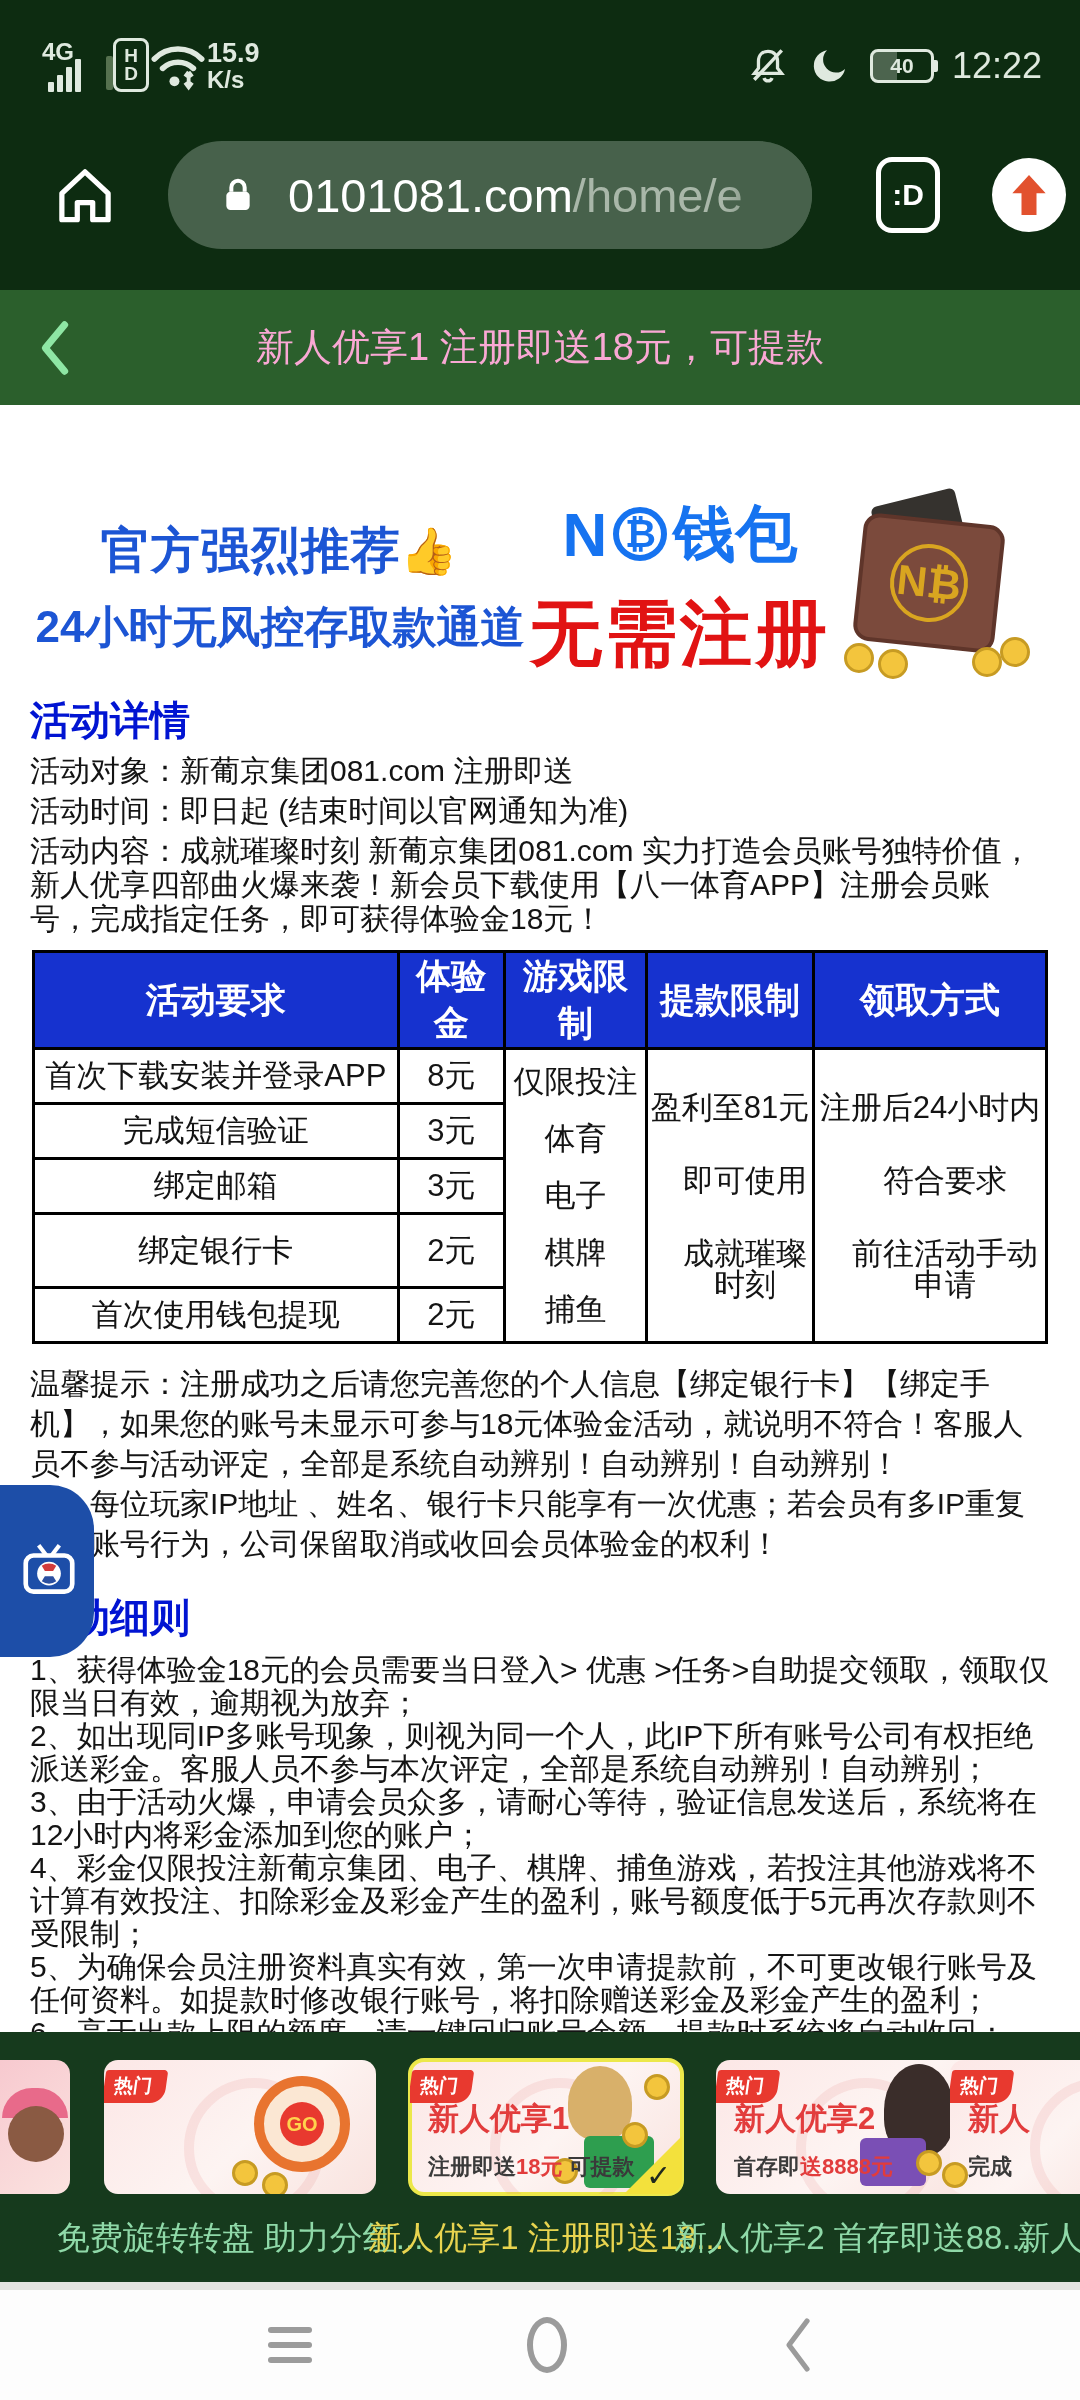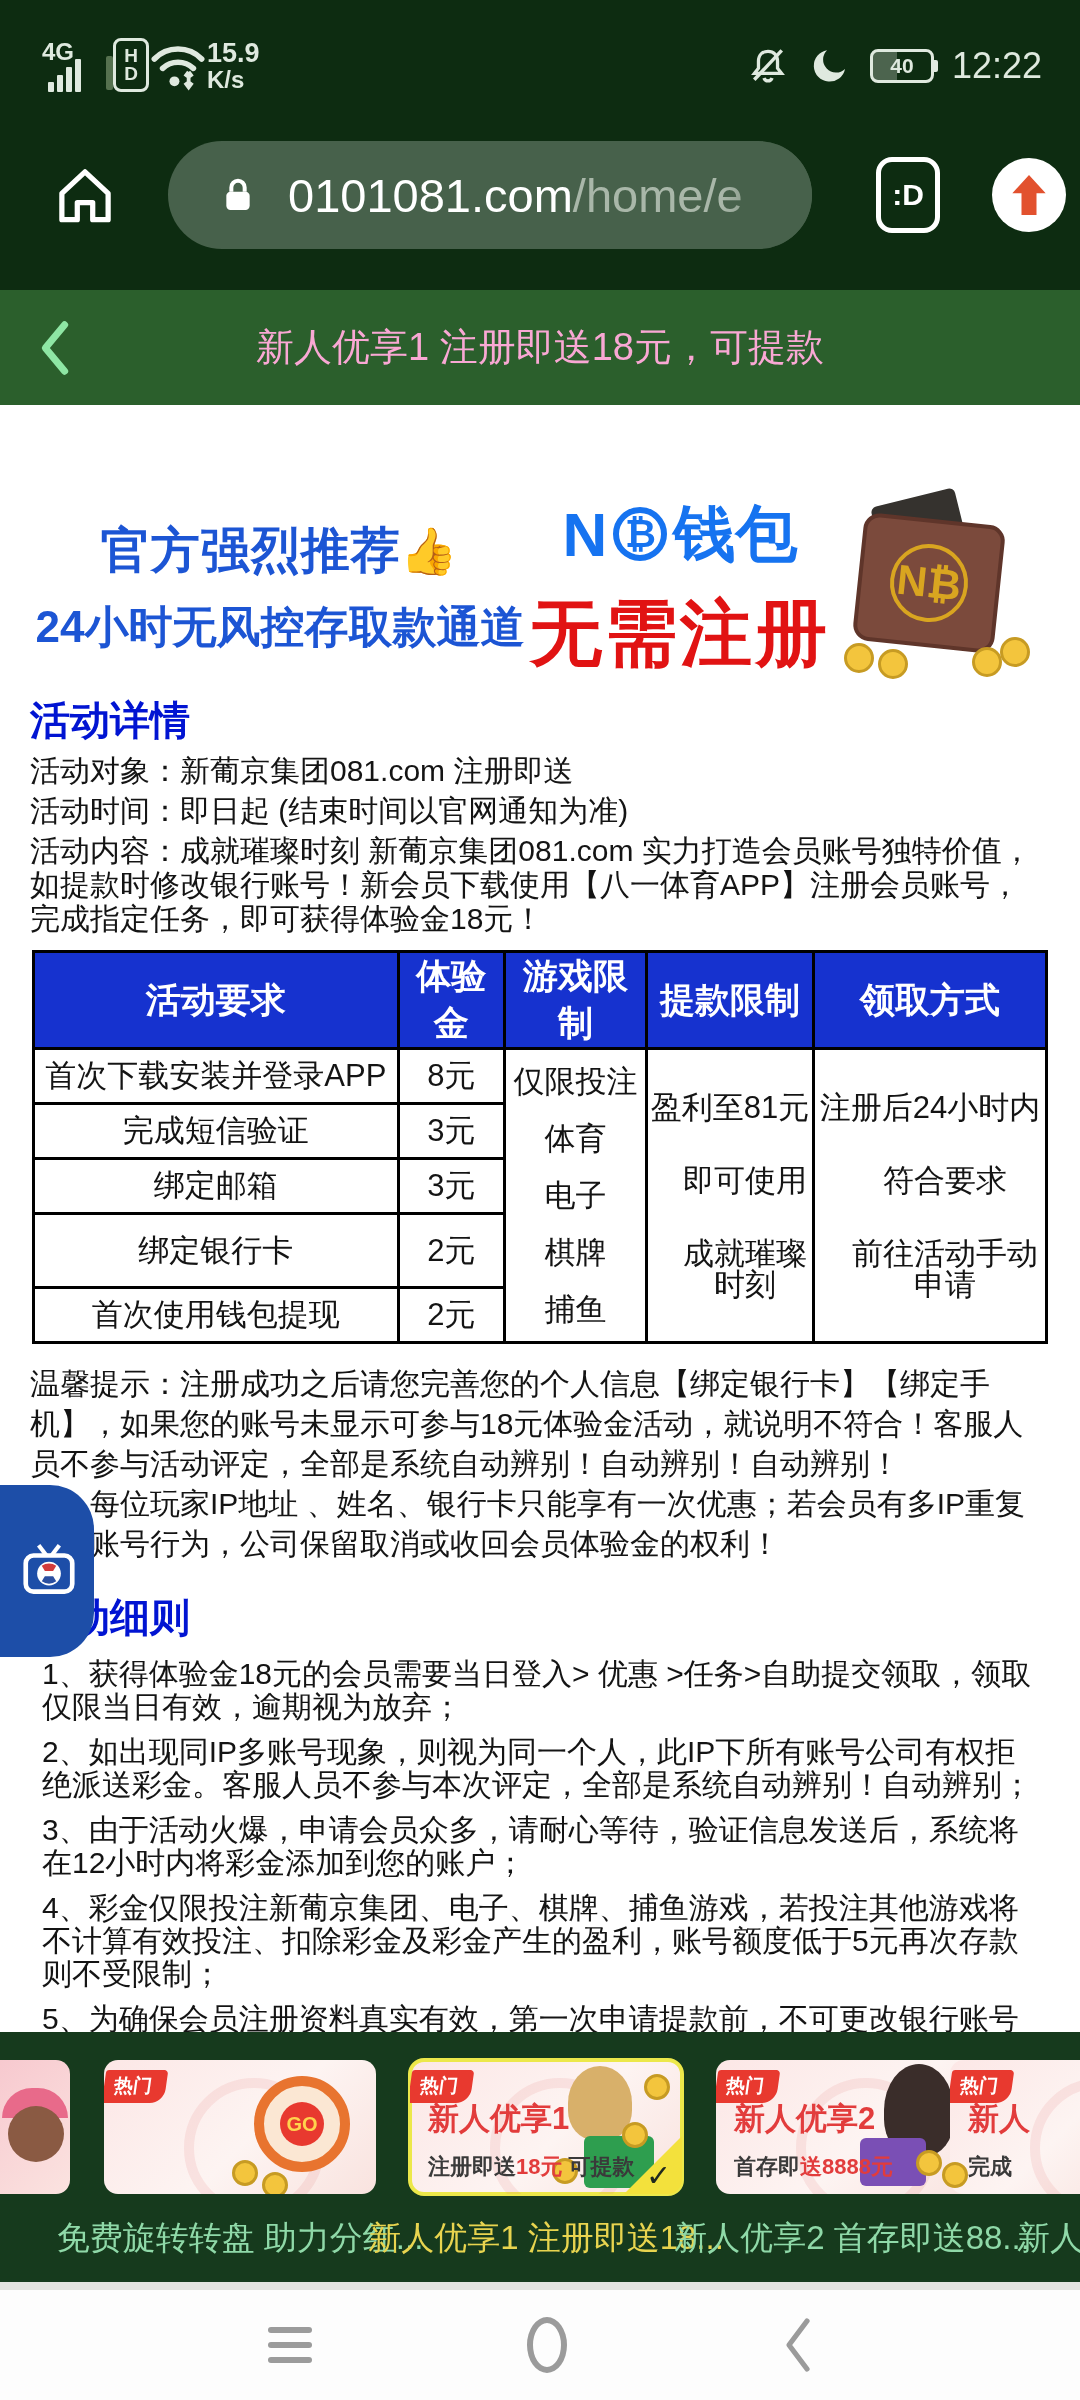--- a/index.html
+++ b/index.html
@@ -78,21 +78,21 @@
   table.req { border-collapse:collapse; margin:14px 32px 0; width:1016px; table-layout:fixed; }
   table.req th, table.req td { border:3px solid #000; text-align:center; color:#141414; }
   table.req th { background:#1632cf; color:#fff; font-size:35px; font-weight:bold; height:58px; }
   table.req td { font-size:31px; height:55px; }
   .mcell div { line-height:1.0; }
   .gap-lg div + div { margin-top:26px; }
   .gap-md div + div { margin-top:42px;padding-left:30px; }
 
   .notice-par { margin:20px 30px 0; color:#141414; font-size:30px; line-height:40px; }
   .rules-block { margin:8px 30px 0; }
-  .rules-block p { color:#141414; font-size:30px; line-height:33px; margin:12px; }
+  .rules-block p { color:#141414; font-size:30px; line-height:33px; margin:0; }
 
   
   .cs-widget { position:absolute; left:0; top:1485px; width:94px; height:172px; background:#1d4ea8;
     border-radius:0 44px 44px 0; display:flex; align-items:center; justify-content:flex-end; z-index:5; }
   .cs-widget svg { margin-right:14px; }
 
   
   .carousel { position:absolute; top:2032px; left:0; width:1080px; height:250px; background:#163a1d; overflow:hidden; }
   .cards-row { position:absolute; top:28px; left:0; display:flex; gap:34px; }
   .promo { display:flex; flex-direction:column; align-items:center; width:272px; flex:0 0 auto; }
@@ -235,21 +235,21 @@
         <span class="coin" style="left:14px; bottom:4px;"></span>
         <span class="coin" style="left:48px; bottom:-2px;"></span>
         <span class="coin" style="right:28px; bottom:0px;"></span>
         <span class="coin" style="right:0px; bottom:10px;"></span>
       </div>
     </div>
 
     <div class="sec-heading">活动详情</div>
     <p class="body-par">活动对象：新葡京集团081.com 注册即送</p>
     <p class="body-par">活动时间：即日起 (结束时间以官网通知为准)</p>
-    <p class="body-par">活动内容：成就璀璨时刻 新葡京集团081.com 实力打造会员账号独特价值，如提款时修改银行账号！新会员下载使用【八一体育APP】注册会员账号，完成指定任务，即可获得体验金18元！</p>
+    <p class="body-par">活动内容：成就璀璨时刻 新葡京集团081.com 实力打造会员账号独特价值，新人优享四部曲火爆来袭！新会员下载使用【八一体育APP】注册会员账号，完成指定任务，即可获得体验金18元！</p>
 
     <table class="req">
       <colgroup>
         <col style="width:36%">
           <col style="width:10.5%">
           <col style="width:14%">
           <col style="width:16.5%">
           <col style="width:23%">
       </colgroup>
       <tbody>

